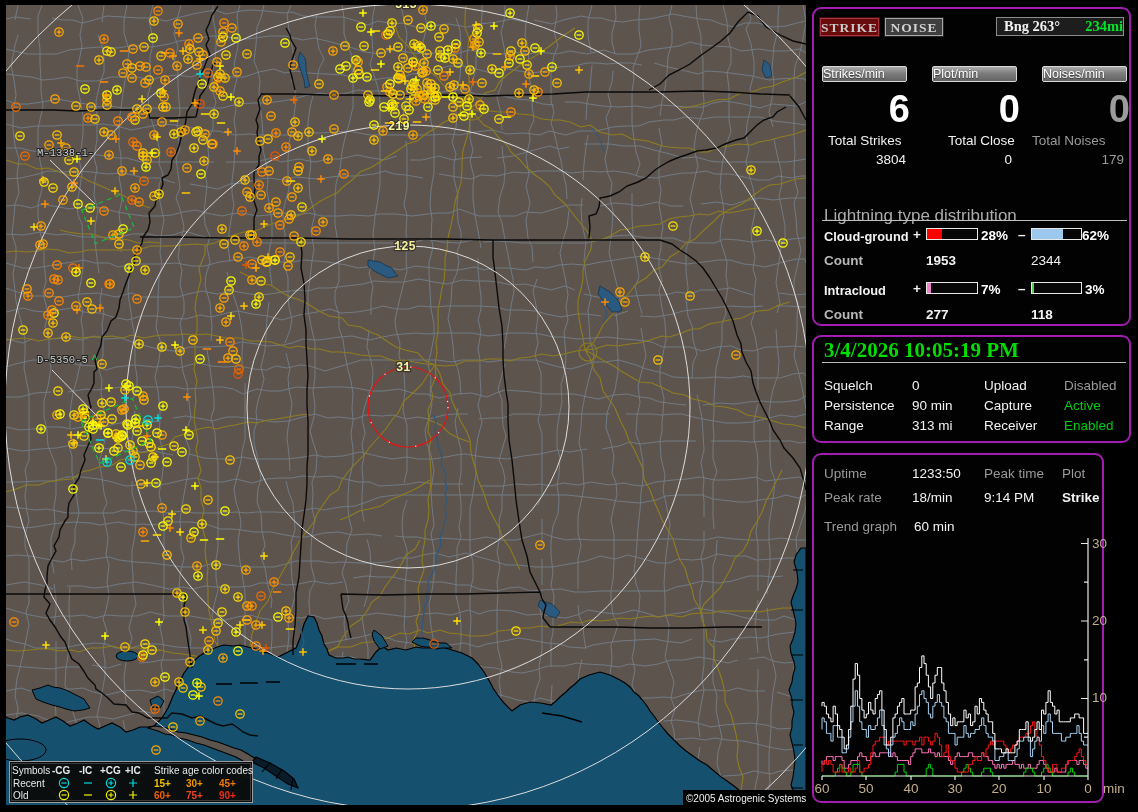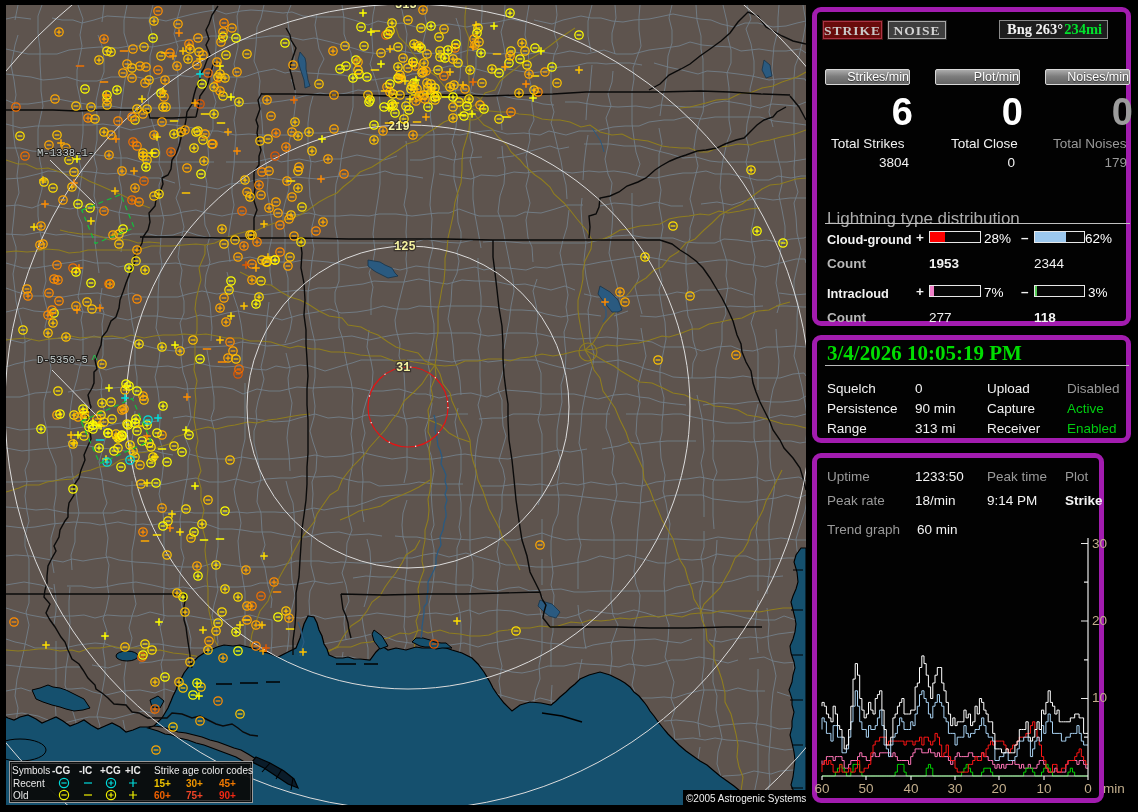--- a/index.html
+++ b/index.html
@@ -1,24 +1,24 @@
 <!DOCTYPE html>
 <html><head><meta charset="utf-8"><style>
 *{margin:0;padding:0;box-sizing:border-box}
 body{width:1138px;height:812px;background:#000;position:relative;overflow:hidden;font-family:"Liberation Sans",sans-serif}
-.panel{position:absolute;border:5px solid #a21caf;border-radius:9px;background:#020202;z-index:2}
+.panel{position:absolute;border:2px solid #a21caf;border-radius:9px;background:#020202;z-index:2}
 .ab{position:absolute;white-space:nowrap}
 .sm{font-size:13.5px;color:#f2f2f2}
 .gy{color:#9a9a9a}
 .gn{color:#00cc10}
-.btn3{height:16px;background:linear-gradient(#ababab,#7d7d7d 45%,#636363);border:1px solid #d8d8d8;border-radius:2px;color:#fff;font-size:12.5px;text-align:right;line-height:14px;text-shadow:0 1px 1px #333}
+.btn3{height:16px;background:linear-gradient(#ababab,#7d7d7d 45%,#636363);border:1px solid #d8d8d8;border-radius:2px;color:#fff;font-size:12.5px;text-align:left;line-height:14px;text-shadow:0 1px 1px #333}
 .serif{font-family:"Liberation Serif",serif;font-weight:bold}
 .bar{height:12px;border:1px solid #e8e8e8;background:#060606}
 .bar>i{display:block;height:10px;margin:0}
-.pct{font-weight:normal;color:#fff;font-size:13.5px}
+.pct{font-weight:bold;color:#fff;font-size:13.5px}
 </style></head><body>
 <svg width="1138" height="812" viewBox="0 0 1138 812" style="position:absolute;left:0;top:0;z-index:1">
 <defs>
       <g id="cm" fill="none" stroke="currentColor" stroke-width="1.25">
         <circle r="4.2"></circle>
         <path d="M-2.4,0H2.4"></path>
       </g>
 <g id="cp" fill="none" stroke="currentColor" stroke-width="1.25">
         <circle r="4.2"></circle>
         <path d="M-2.4,0H2.4M0,-2.4V2.4"></path>
@@ -781,30 +781,30 @@
         <path d="M108.4,795h5.2M111,792.4v5.2"></path>
         <path d="M129,795h8M133,791v8"></path>
       </g>
 <rect x="683" y="790" width="123" height="16" fill="#000"></rect>
       <text x="686" y="802" font-family="Liberation Sans, sans-serif" font-size="10" fill="#f0f0f0">©2005 Astrogenic Systems</text>
 </g>
 </svg>
 <div class="panel" style="left:812px;top:7px;width:319px;height:319px">
 <div class="ab serif" style="left:6px;top:9px;width:59px;height:18px;background:#690b0b;border:1px solid #a34;outline:1px solid #401010;color:#c9c9c9;font-size:13.5px;text-align:center;line-height:17px;letter-spacing:1px">STRIKE</div>
 <div class="ab serif" style="left:71px;top:9px;width:58px;height:18px;background:#3e3e3e;border:1px solid #a8a8a8;outline:1px solid #222;color:#d2d2d2;font-size:13.5px;text-align:center;line-height:17px;letter-spacing:1px">NOISE</div>
-<div class="ab serif" style="left:182px;top:8px;width:109px;height:19px;background:#1d1d1d;border:1px solid #8a8a8a;font-size:14.5px;line-height:17px"><span style="color:#f2f2f2;padding-left:7px">Bng 263°</span><span style="color:#00e42c;float:right;padding-right:5px">234mi</span></div>
+<div class="ab serif" style="left:182px;top:8px;width:128px;height:19px;background:#1d1d1d;border:1px solid #8a8a8a;font-size:14.5px;line-height:17px"><span style="color:#f2f2f2;padding-left:7px">Bng 263°</span><span style="color:#00e42c;float:right;">234mi</span></div>
 <div class="ab btn3" style="left:8px;top:57px;width:85px">Strikes/min</div>
 <div class="ab btn3" style="left:118px;top:57px;width:85px">Plot/min</div>
 <div class="ab btn3" style="left:228px;top:57px;width:85px">Noises/min</div>
 <div class="ab" style="left:0px;top:79px;width:96px;text-align:right;font-size:38px;font-weight:bold;color:#fff">6</div>
 <div class="ab" style="left:110px;top:79px;width:96px;text-align:right;font-size:38px;font-weight:bold;color:#fff">0</div>
 <div class="ab" style="left:220px;top:79px;width:96px;text-align:right;font-size:38px;font-weight:bold;color:#9c9c9c">0</div>
 <div class="ab sm" style="left:14px;top:124px">Total Strikes</div>
 <div class="ab sm" style="left:134px;top:124px">Total Close</div>
-<div class="ab sm gy" style="left:236px;top:124px">Total Noises</div>
+<div class="ab sm gy" style="left:218px;top:124px">Total Noises</div>
 <div class="ab sm" style="left:0;top:143px;width:92px;text-align:right">3804</div>
 <div class="ab sm" style="left:110px;top:143px;width:88px;text-align:right">0</div>
 <div class="ab sm gy" style="left:220px;top:143px;width:90px;text-align:right">179</div>
 <div class="ab" style="left:10px;top:197px;font-size:17px;color:#ababab">Lightning type distribution</div>
 <div class="ab" style="left:8px;top:211px;width:305px;height:1px;background:#c0c0c0"></div>
 <div class="ab" style="left:10px;top:220px;font-weight:bold;font-size:12.8px;color:#f2f2f2">Cloud-ground</div>
 <div class="ab sm" style="left:99px;top:218px;font-weight:bold">+</div>
 <div class="ab bar" style="left:112px;top:219px;width:52px">
       <i style="width:15px;background:#f00"></i>
     </div>
@@ -822,21 +822,21 @@
 <div class="ab bar" style="left:112px;top:273px;width:52px">
       <i style="width:4px;background:#f080c8"></i>
     </div>
 <div class="ab pct" style="left:167px;top:273px">7%</div>
 <div class="ab sm" style="left:204px;top:272px;font-weight:bold">–</div>
 <div class="ab bar" style="left:217px;top:273px;width:51px">
       <i style="width:2px;background:#58cc58"></i>
     </div>
 <div class="ab pct" style="left:271px;top:273px">3%</div>
 <div class="ab sm" style="left:10px;top:298px;font-weight:bold;color:#b8b8b8">Count</div>
-<div class="ab sm" style="left:112px;top:298px;font-weight:normal">277</div>
+<div class="ab sm" style="left:112px;top:298px;font-weight:bold">277</div>
 <div class="ab sm" style="left:217px;top:298px;font-weight:bold">118</div>
 </div>
 <div class="panel" style="left:812px;top:335px;width:319px;height:108px">
 <div class="ab serif" style="left:10px;top:1px;font-size:21px;color:#00dd00">3/4/2026 10:05:19 PM</div>
 <div class="ab" style="left:8px;top:25px;width:304px;height:1px;background:#b8b8b8"></div>
 <div class="ab sm" style="left:10px;top:41px">Squelch</div>
     <div class="ab sm" style="left:98px;top:41px">0</div>
 <div class="ab sm" style="left:170px;top:41px">Upload</div>
     <div class="ab sm gy" style="left:250px;top:41px">Disabled</div>
 <div class="ab sm" style="left:10px;top:61px">Persistence</div>

